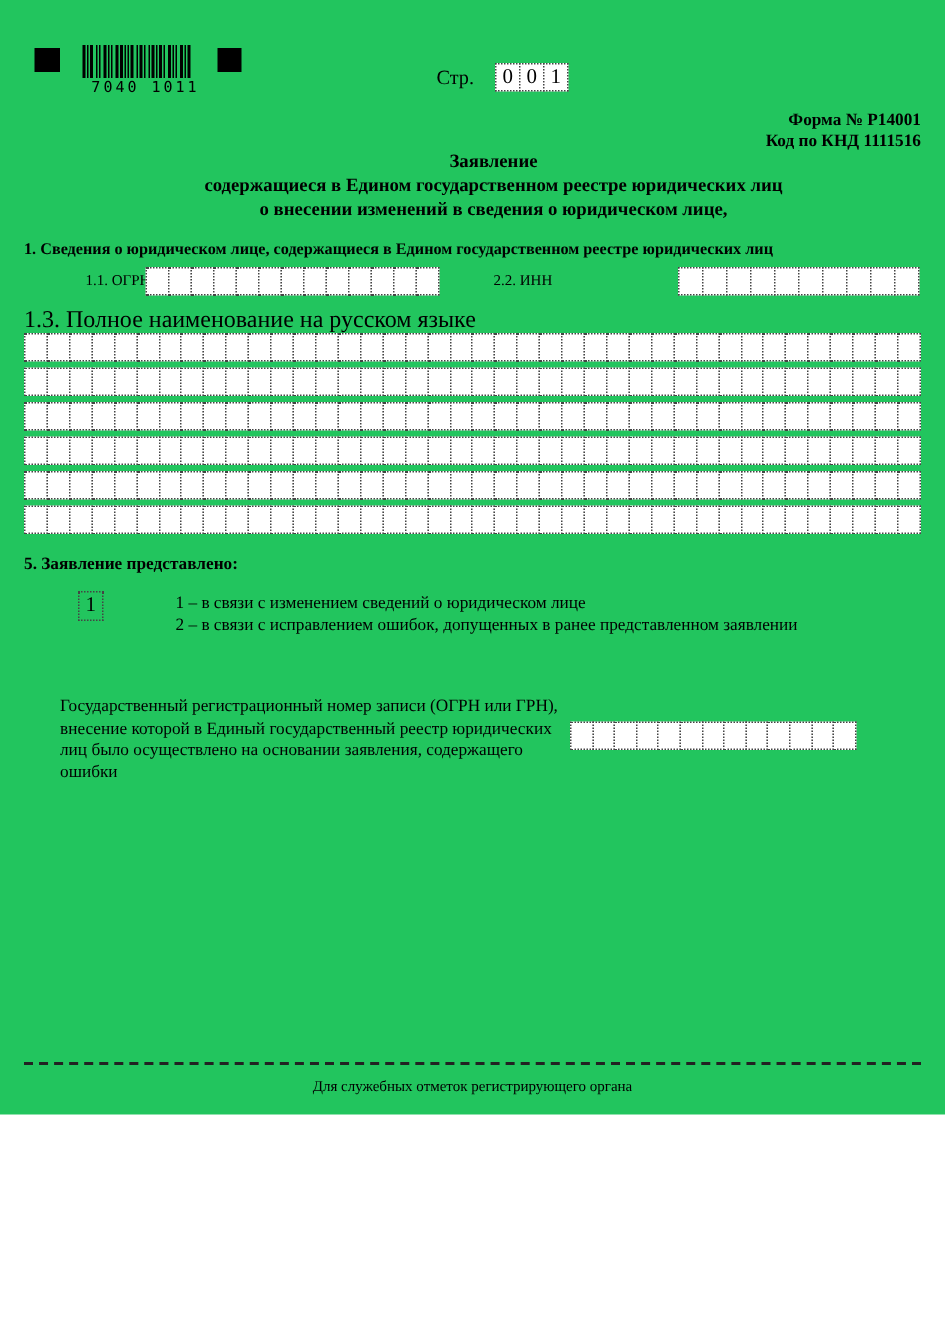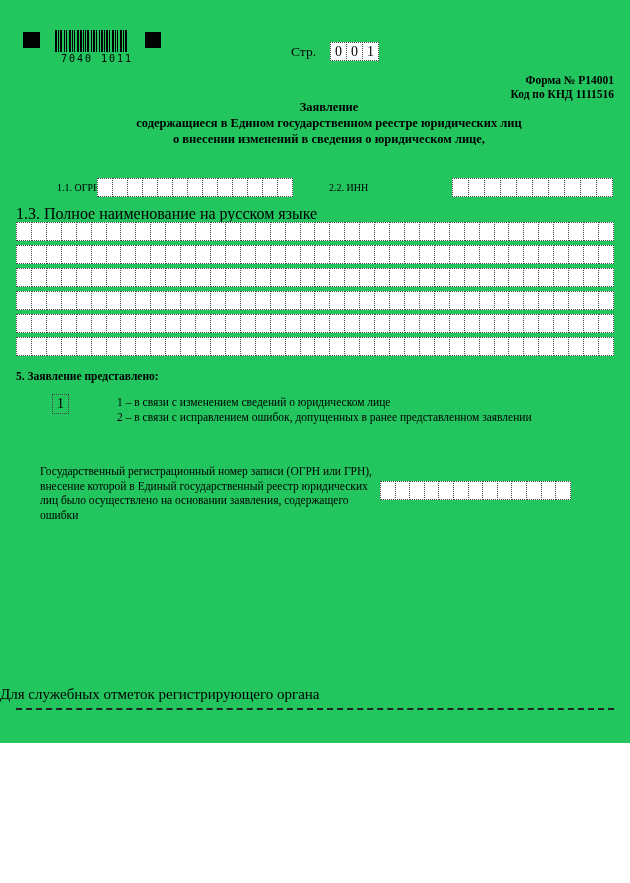--- a/index.html
+++ b/index.html
@@ -79,22 +79,22 @@
     position: absolute; left: 40px; top: 464px; width: 332px;
     font-size: 11.5px; line-height: 1.28;
   }
   .grid-grn { position: absolute; left: 380px; top: 481px; width: 191px; }
 
   .divider {
     position: absolute; left: 16px; top: 708px; width: 598px;
     border-top: 2px dashed #222;
   }
   .service-note {
-    position: absolute; left: 0; top: 686px; width: 100%;
-    font-size: 15px;
+    position: absolute; left: 0; top: 719px; width: 100%;
+    text-align: center; font-size: 10px;
   }
 </style>
 </head>
 <body>
 
 <div class="page">
 
   <div class="sq sq-tl"></div>
   <div class="sq sq-tr"></div>
 
@@ -170,20 +170,21 @@
     <div>Форма № Р14001</div>
     <div>Код по КНД 1111516</div>
   </div>
 
   <div class="title">
     <div>Заявление</div>
     <div>содержащиеся в Едином государственном реестре юридических лиц</div>
     <div>о внесении изменений в сведения о юридическом лице,</div>
   </div>
 
+  <div class="s1-heading">1. Сведения о юридическом лице, содержащиеся в Едином государственном реестре юридических лиц</div>
 
   <span class="field-label lbl-ogrn">1.1. ОГРН</span>
   <span class="cellbox grid-ogrn">
       <span class="cell"></span>
       <span class="cell"></span>
       <span class="cell"></span>
       <span class="cell"></span>
       <span class="cell"></span>
       <span class="cell"></span>
       <span class="cell"></span>

